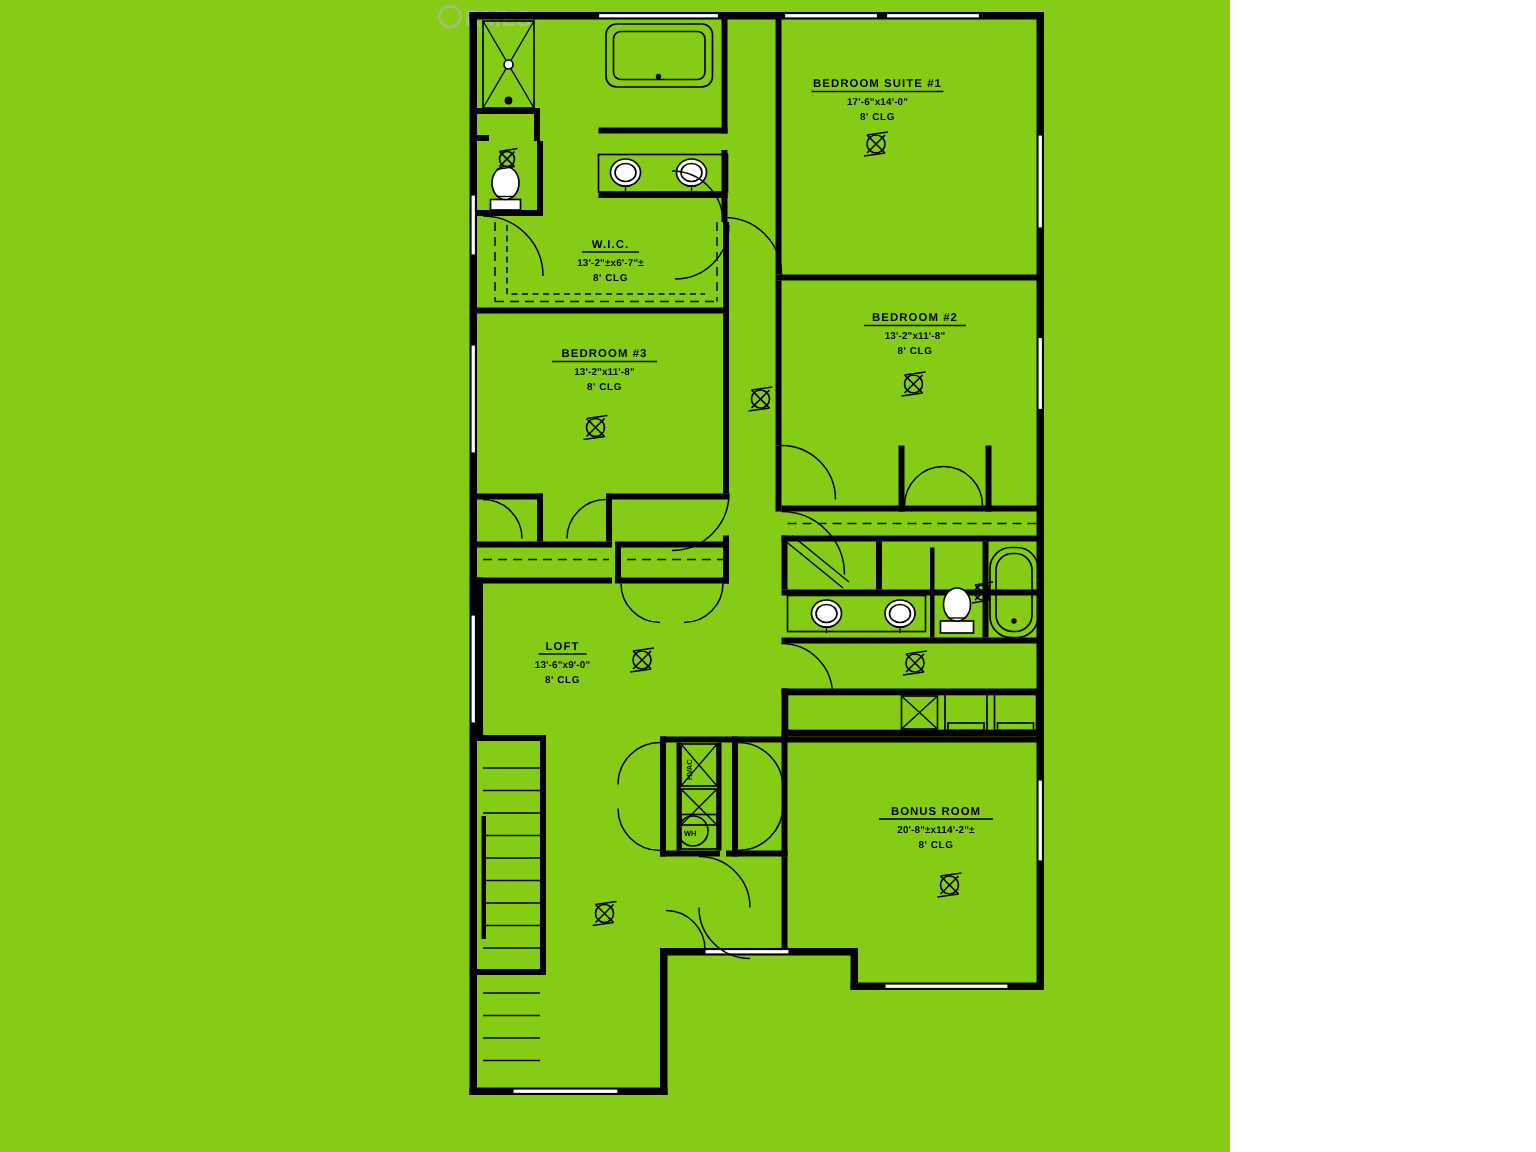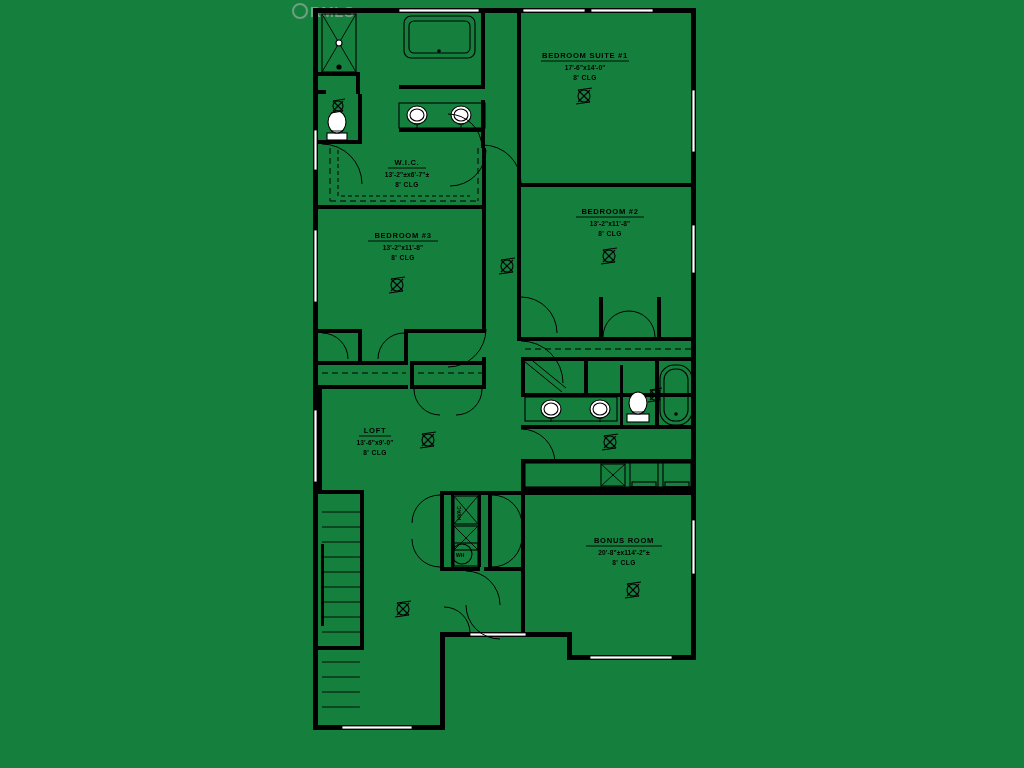--- a/index.html
+++ b/index.html
@@ -6,23 +6,23 @@
     margin: 0;
     padding: 0;
     background: #ffffff;
     width: 1024px;
     height: 768px;
     overflow: hidden;
     font-family: "Liberation Sans", sans-serif;
   }
   #plan-root {
     position: relative;
-    width: 1024px;
+    width: 820px;
     height: 768px;
-    background: #15803d;
+    background: #84cc16;
   }
   svg#floorplan {
     display: block;
     width: 1024px;
     height: 768px;
   }
   .wall       { fill: #000000; }
   .thinline   { stroke: #000000; stroke-width: 1; fill: none; }
   .hairline   { stroke: #000000; stroke-width: 0.9; fill: none; }
   .dash       { stroke: #000000; stroke-width: 1; fill: none; stroke-dasharray: 6 4; }

